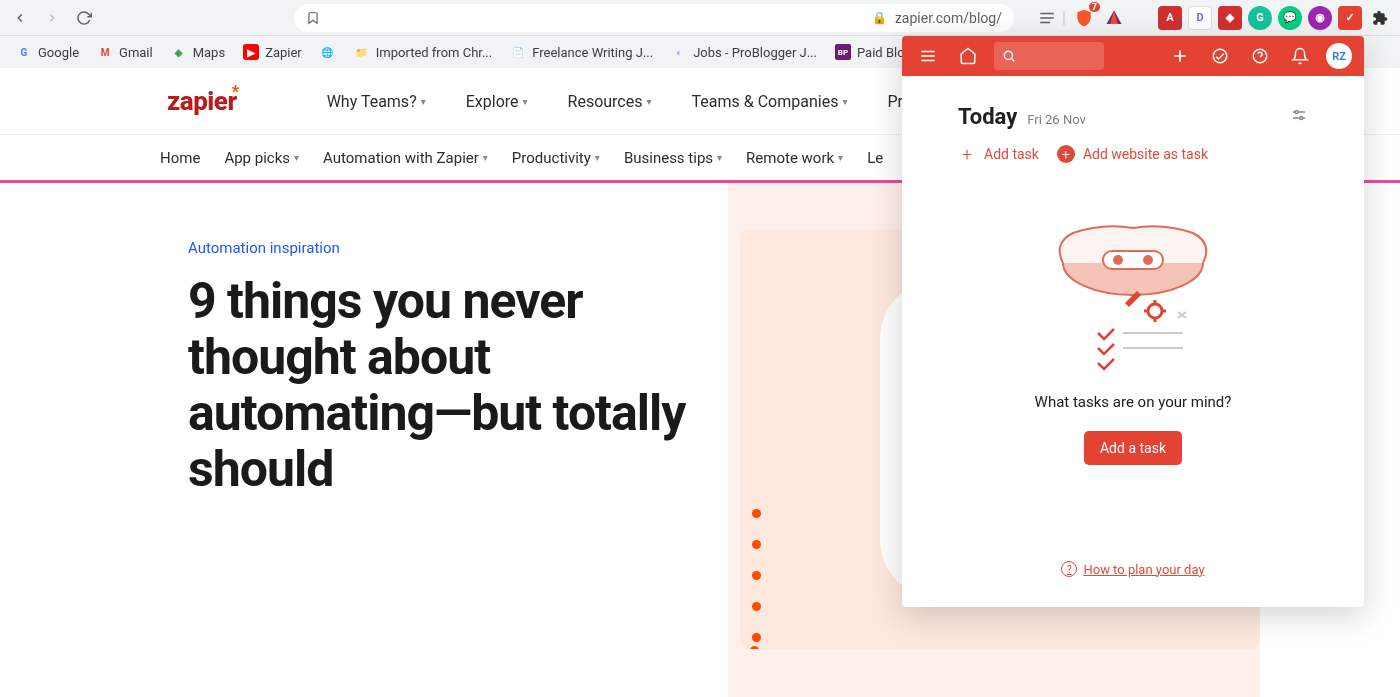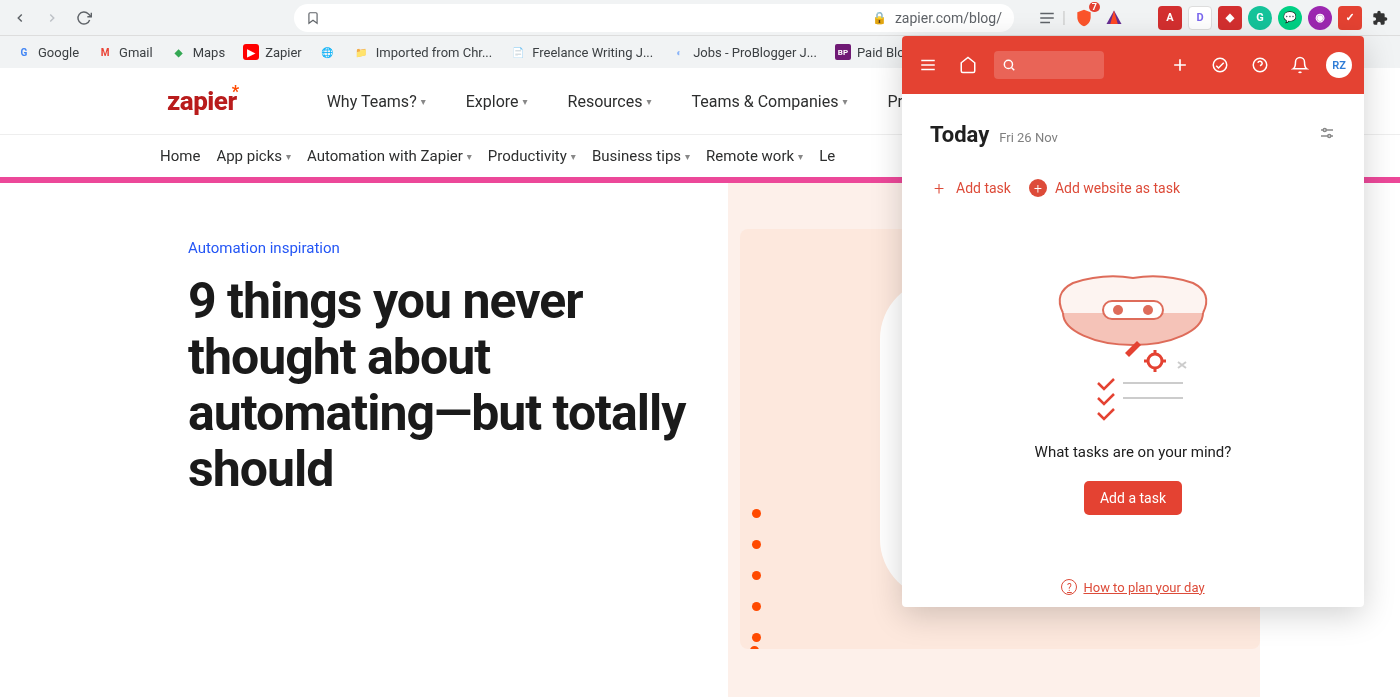--- a/index.html
+++ b/index.html
@@ -19,48 +19,48 @@
 .bm-icon { width: 16px; height: 16px; border-radius: 2px; display: inline-flex; align-items: center; justify-content: center; font-size: 10px; font-weight: bold; }
 
 
 .page { height: calc(697px - 68px); overflow: hidden; position: relative; }
 .site-nav { height: 67px; border-bottom: 1px solid #eee; display: flex; align-items: center; padding: 0 40px 0 167px; gap: 40px; }
 .logo { font-size: 26px; font-weight: 800; color: #b91c1c; display: flex; align-items: center; position: relative; letter-spacing: -0.5px; }
 .logo::before { content: "*"; position: absolute; top: -4px; right: -2px; font-size: 16px; color: #ff4a00; }
 .nav-item { font-size: 16px; color: #2d2e2e; cursor: pointer; display: flex; align-items: center; gap: 4px; }
 .chev { font-size: 10px; color: #888; }
 
-.sub-nav { height: 48px; border-bottom: 6px solid #ec4899; display: flex; align-items: center; padding: 0 40px 0 160px; gap: 16px; }
+.sub-nav { height: 48px; border-bottom: 3px solid #ec4899; display: flex; align-items: center; padding: 0 40px 0 160px; gap: 24px; }
 .sub-item { font-size: 15px; color: #2d2e2e; cursor: pointer; display: flex; align-items: center; gap: 4px; }
 
 .content { display: flex; padding: 56px 0 0 188px; position: relative; height: calc(100% - 115px); background: linear-gradient(to right, #fff 0%, #fff 52%, #fdf0ea 52%, #fdf0ea 90%, #fff 90%); }
 .article { width: 540px; }
 .category { color: #2456f5; font-size: 15px; margin-bottom: 16px; }
 .headline { font-size: 50px; font-weight: 700; line-height: 1.12; color: #1a1a1a; margin-bottom: 24px; letter-spacing: -1px; }
 .lede { font-size: 19px; color: #3c3c3c; line-height: 1.5; margin-bottom: 24px; }
 .byline { display: flex; align-items: center; gap: 10px; font-size: 14px; color: #555; }
 .avatar { width: 28px; height: 28px; border-radius: 50%; background: linear-gradient(135deg, #c9a07e, #8b6b4a); }
 .dot { color: #999; }
 
 .hero-img { position: absolute; right: 140px; top: 46px; width: 520px; height: 420px; background: #fde8dd; border-radius: 8px; overflow: hidden; }
 .hero-inner { position: absolute; right: -40px; top: 50px; width: 420px; height: 320px; background: #fff; border-radius: 60px; }
 .orange-dots { position: absolute; left: 12px; top: 280px; display: flex; flex-direction: column; gap: 22px; }
 .orange-dot { width: 9px; height: 9px; background: #ff4a00; border-radius: 50%; }
 .orange-sq { position: absolute; right: 0; top: 205px; width: 14px; height: 22px; background: #ff4a00; }
 .bottom-dot { position: absolute; bottom: -6px; left: 10px; width: 9px; height: 9px; background: #ff4a00; border-radius: 50%; }
 
 
 .todoist { position: absolute; top: 36px; right: 36px; width: 462px; height: 571px; background: #fff; box-shadow: 0 8px 32px rgba(0,0,0,0.18); border-radius: 4px; overflow: hidden; z-index: 100; }
-.td-header { height: 58px; background: #e44232; display: flex; align-items: center; padding: 0 12px; gap: 12px; }
+.td-header { height: 40px; background: #e44232; display: flex; align-items: center; padding: 0 12px; gap: 12px; }
 .td-hbtn { width: 28px; height: 28px; display: flex; align-items: center; justify-content: center; color: #fff; cursor: pointer; }
 .td-search { flex: 0 0 110px; height: 28px; background: rgba(255,255,255,0.18); border-radius: 4px; display: flex; align-items: center; padding: 0 8px; }
 .td-spacer { flex: 1; }
 .td-avatar { width: 26px; height: 26px; border-radius: 50%; background: #fff; color: #2e7cd6; display: flex; align-items: center; justify-content: center; font-size: 11px; font-weight: 600; border: 1px solid rgba(255,255,255,0.6); }
 
-.td-body { padding: 28px 28px 20px; height: calc(100% - 40px); display: flex; flex-direction: column; gap: 16px; }
+.td-body { padding: 28px 56px 20px; height: calc(100% - 40px); display: flex; flex-direction: column; }
 .td-title-row { display: flex; align-items: baseline; justify-content: space-between; margin-bottom: 16px; }
 .td-title { font-size: 22px; font-weight: 700; color: #202020; }
 .td-date { font-size: 13px; color: #808080; margin-left: 6px; font-weight: 400; }
 .td-settings { color: #888; cursor: pointer; }
 
 .td-actions { display: flex; gap: 18px; margin-bottom: 30px; }
 .td-action { display: flex; align-items: center; gap: 8px; color: #dd4b39; font-size: 14px; cursor: pointer; }
 .td-plus { width: 18px; height: 18px; display: flex; align-items: center; justify-content: center; font-size: 18px; font-weight: 300; }
 .td-plus.filled { background: #dd4b39; color: #fff; border-radius: 50%; font-size: 14px; }
 

